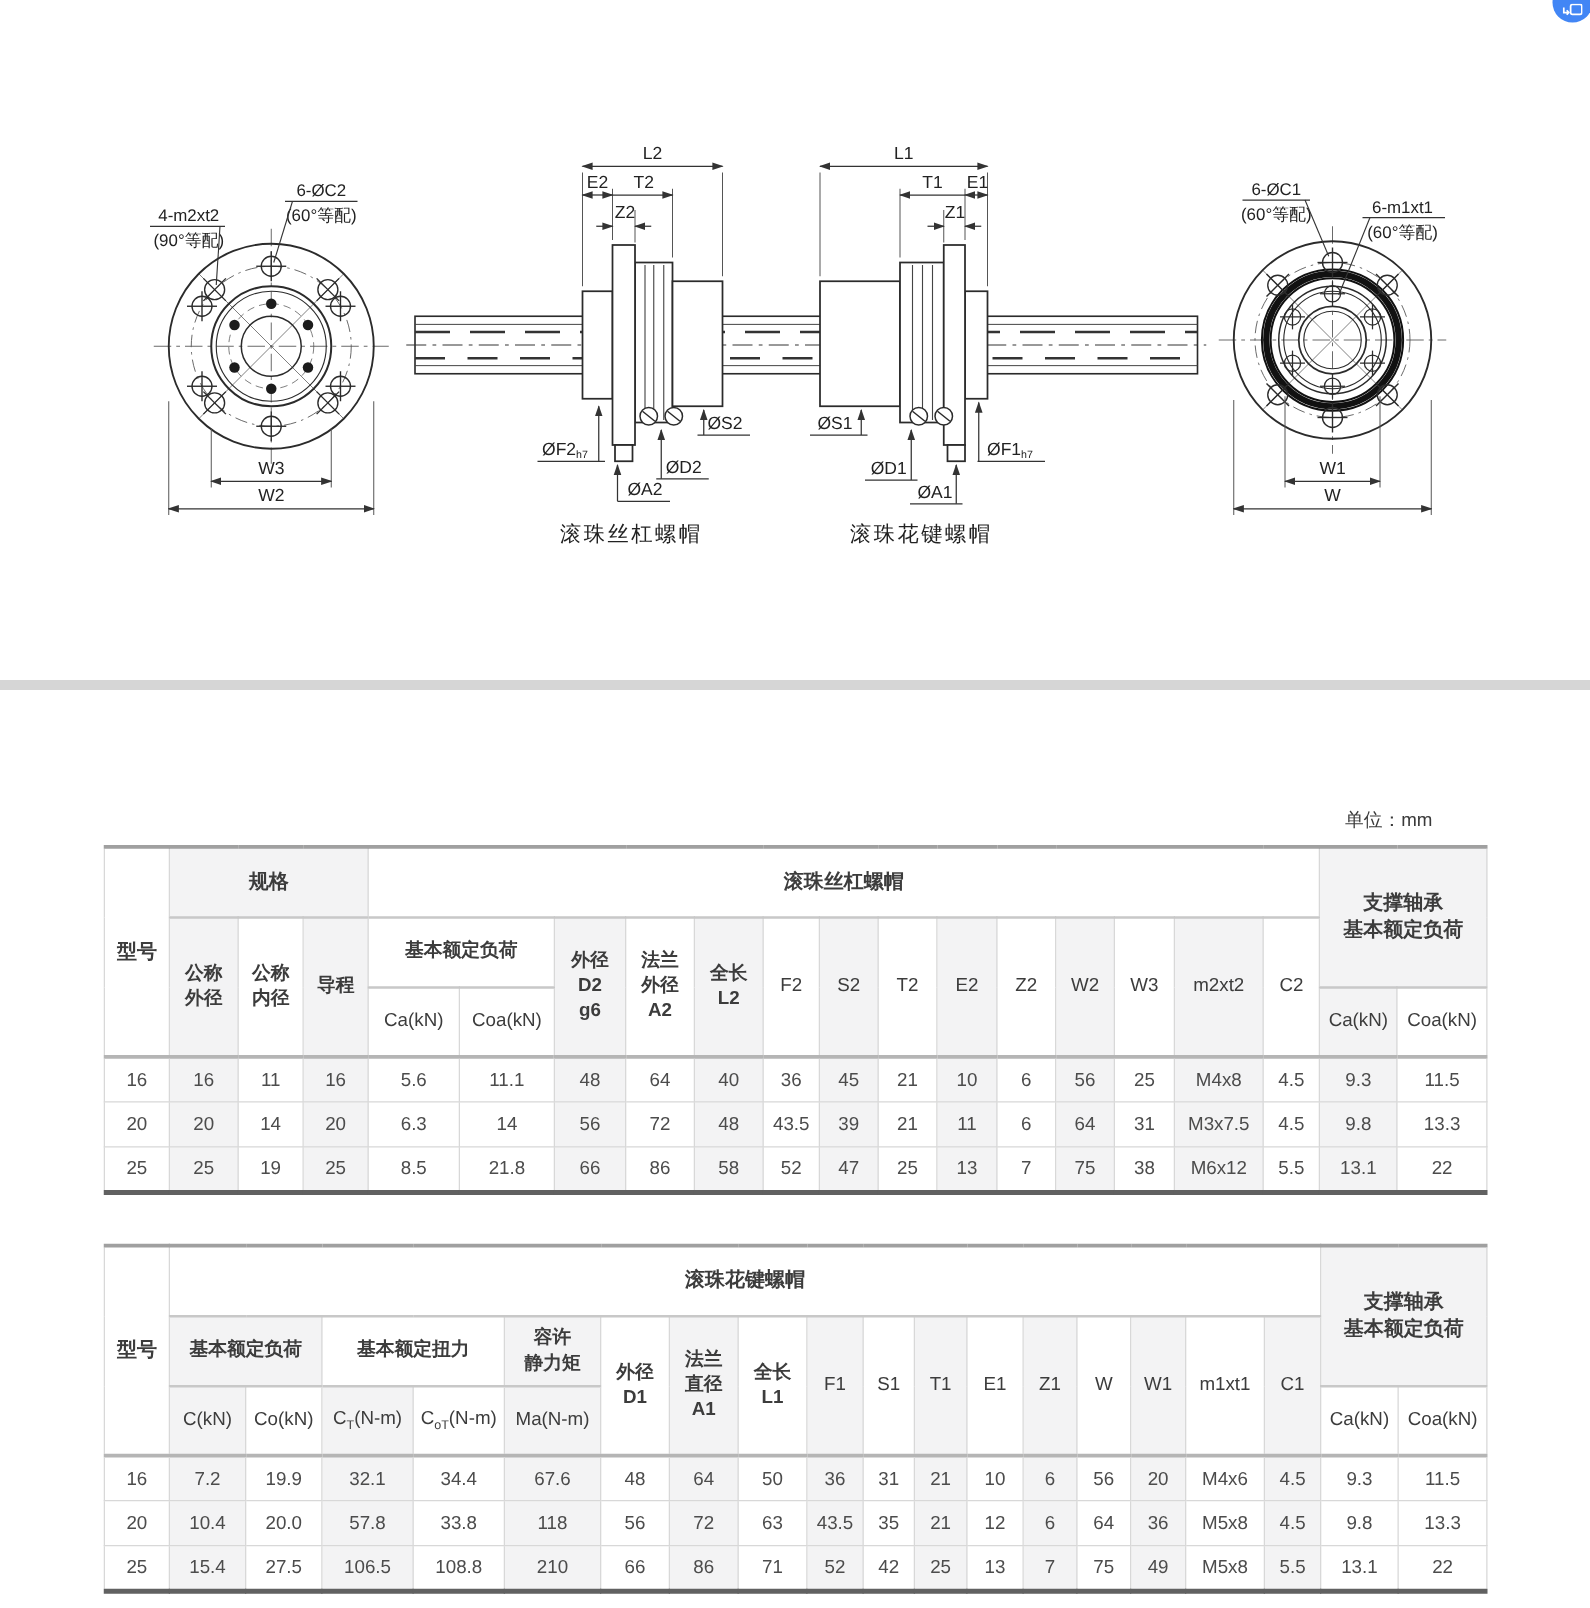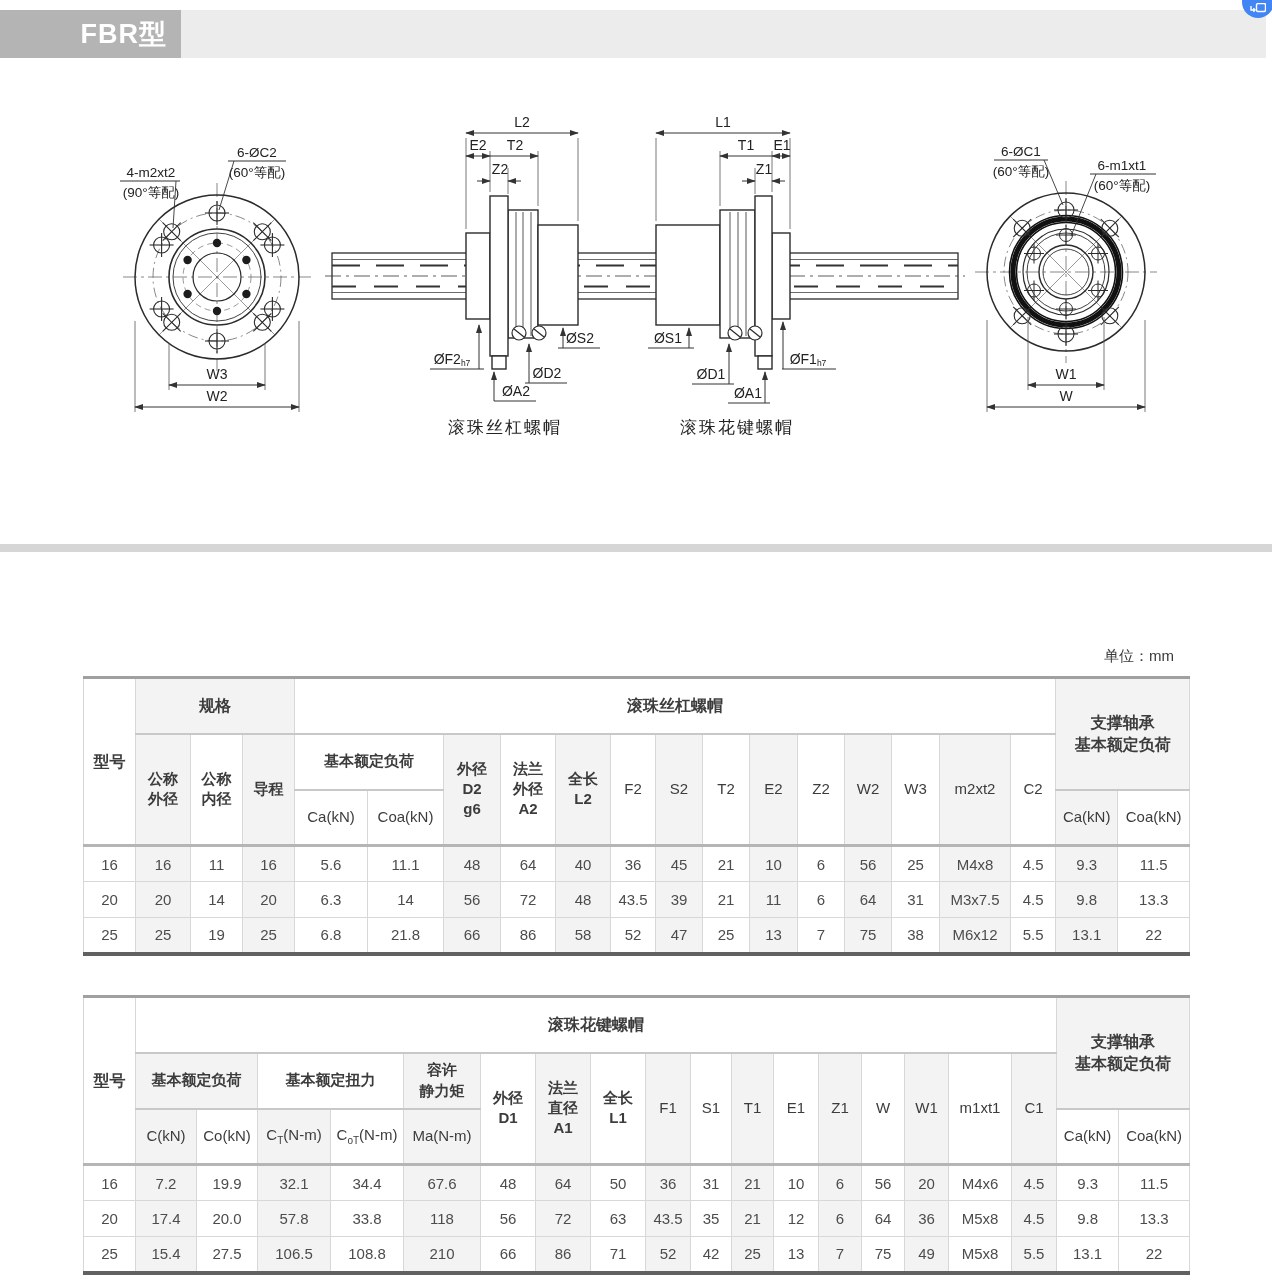--- a/index.html
+++ b/index.html
@@ -20,21 +20,21 @@
   .draw text{font-family:"Liberation Sans","DejaVu Sans",sans-serif;fill:#222;}
   .dimtext{font-size:14px;}
   .notetext{font-size:13.5px;}
   .fit{font-size:8.5px;}
   .caption{font-size:17px;fill:#333;letter-spacing:2px;}
 
   
   .divider{position:absolute;left:0;top:544px;width:1272px;height:8px;background:#d6d6d6;}
 
   
-  .unit-note{position:absolute;left:888px;top:647px;width:286px;text-align:right;
+  .unit-note{position:absolute;left:860px;top:647px;width:286px;text-align:right;
              font-size:15px;color:#3a3a3a;}
 
   
   table.spec{border-collapse:collapse;table-layout:fixed;position:absolute;left:83px;width:1106px;
              border-top:3px solid #a0a0a0;border-bottom:4px solid #616161;}
   #table1{top:676px;}
   #table2{top:995px;}
   table.spec th,table.spec td{border:1px solid #d8d8d8;text-align:center;vertical-align:middle;
              padding:0 2px;box-sizing:border-box;}
   table.spec th{font-size:15px;font-weight:normal;color:#3c3c3c;white-space:pre-line;line-height:1.35;}
@@ -45,25 +45,20 @@
   .shade{background:#f3f3f4;}
   .gline{border-bottom:2px solid #c8c8c8 !important;}
   .hbline{border-bottom:3px solid #b5b5b5 !important;}
   table.spec sub{font-size:10px;}
 </style>
 </head>
 <body>
 
 <div id="canvas">
 
-  <div class="band">
-    <div class="band-block">
-      <span>FBR型</span>
-    </div>
-  </div>
   <div class="corner-btn">
     <svg width="16" height="12" viewBox="0 0 16 12">
       <rect x="6.5" y="0.5" width="9" height="8" rx="1.5" fill="none" stroke="#fff" stroke-width="1.4"></rect>
       <path d="M1 3 v4 h4 M3.4 5.2 L5 7 L3.4 8.8" fill="none" stroke="#fff" stroke-width="1.4"></path>
     </svg>
   </div>
 
   <svg class="draw" viewBox="0 0 1272 470" width="1272" height="470">
     <defs>
       <marker id="ar" viewBox="0 0 10 10" refX="9" refY="5" markerWidth="9" markerHeight="9" orient="auto-start-reverse">
@@ -401,21 +396,21 @@
           <td class="shade">M3x7.5</td>
           <td>4.5</td>
           <td class="shade">9.8</td>
           <td>13.3</td>
         </tr>
         <tr>
           <td>25</td>
           <td class="shade">25</td>
           <td>19</td>
           <td class="shade">25</td>
-          <td>6.8</td>
+          <td>8.5</td>
           <td>21.8</td>
           <td class="shade">66</td>
           <td>86</td>
           <td class="shade">58</td>
           <td>52</td>
           <td class="shade">47</td>
           <td>25</td>
           <td class="shade">13</td>
           <td>7</td>
           <td class="shade">75</td>
@@ -508,21 +503,21 @@
           <td class="shade">6</td>
           <td>56</td>
           <td class="shade">20</td>
           <td>M4x6</td>
           <td class="shade">4.5</td>
           <td>9.3</td>
           <td>11.5</td>
         </tr>
         <tr>
           <td>20</td>
-          <td class="shade">17.4</td>
+          <td class="shade">10.4</td>
           <td>20.0</td>
           <td class="shade">57.8</td>
           <td>33.8</td>
           <td class="shade">118</td>
           <td>56</td>
           <td class="shade">72</td>
           <td>63</td>
           <td class="shade">43.5</td>
           <td>35</td>
           <td class="shade">21</td>

